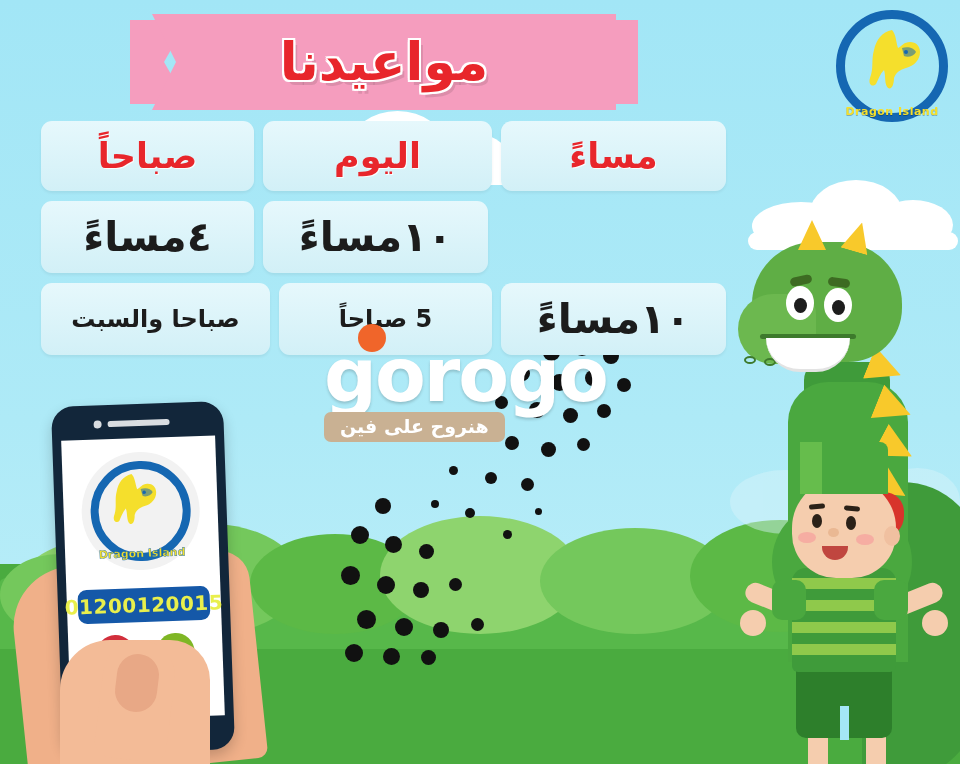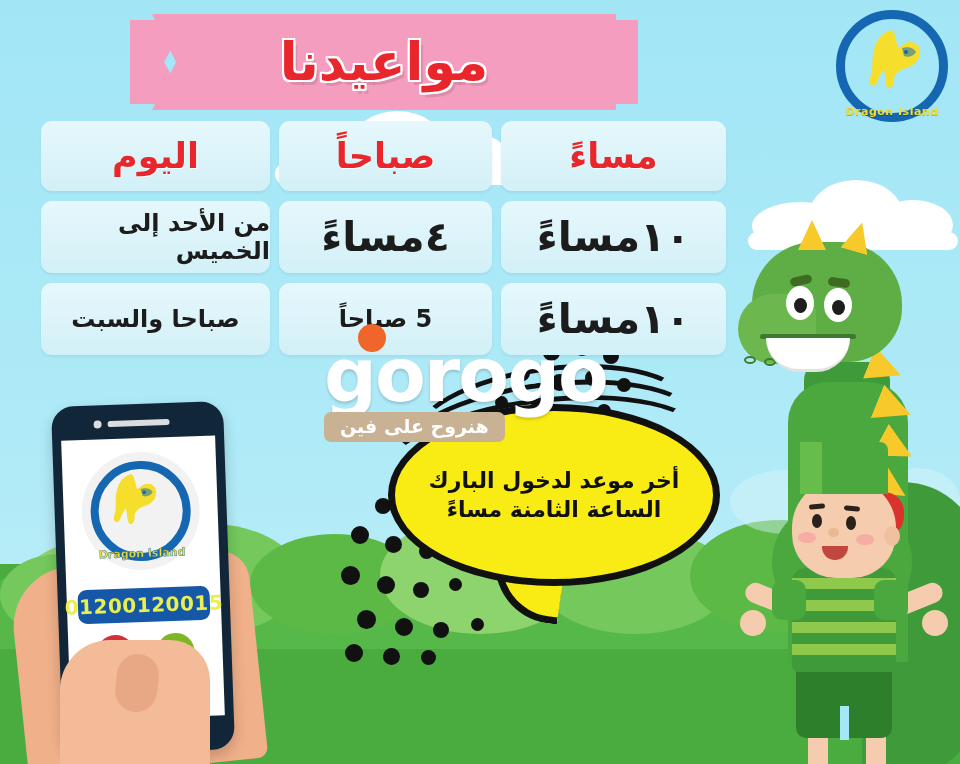--- a/index.html
+++ b/index.html
@@ -406,35 +406,32 @@
                C62 20 58 16 52 16 C46 16 44 20 40 22 C38 16 38 8 34 4 Z" fill="#f5df2c"></path>
       <path d="M44 22 C50 20 56 22 58 26 C56 30 50 32 46 30 Z" fill="#1567b2" opacity=".55"></path>
       <circle cx="48" cy="26" r="2" fill="#1567b2"></circle>
     </svg>
     <div class="logo-txt">Dragon Island</div>
   </div>
 
   <div class="table">
 
     <div class="trow head">
+      <div class="cell c-am">
+        <span>صباحاً</span>
+      </div>
       <div class="cell c-day">
         <span>اليوم</span>
       </div>
-      <div class="cell c-am">
-        <span>صباحاً</span>
-      </div>
       <div class="cell c-pm">
         <span>مساءً</span>
       </div>
     </div>
 
     <div class="trow body">
-      <div class="cell c-day small">
-        <span>من الأحد إلى الخميس</span>
-      </div>
       <div class="cell c-am">
         <span>٤مساءً</span>
       </div>
       <div class="cell c-pm">
         <span>١٠مساءً</span>
       </div>
     </div>
 
     <div class="trow body">
       <div class="cell c-day small">
@@ -443,31 +440,20 @@
       <div class="cell c-am small">
         <span>5 صباحاً</span>
       </div>
       <div class="cell c-pm">
         <span>١٠مساءً</span>
       </div>
     </div>
 
   </div>
 
-  <div class="bubble-wrap">
-    <div class="speedline" id="sl1"></div>
-    <div class="speedline" id="sl2"></div>
-    <div class="speedline" id="sl3"></div>
-    <div class="bubble-tail"></div>
-    <div class="bubble">
-      <div class="line">أخر موعد لدخول البارك</div>
-      <div class="line">الساعة الثامنة مساءً</div>
-    </div>
-    <div class="bubble-tail-mask"></div>
-  </div>
 
   <div class="wm">
     <div class="dot"></div>
     <div class="gorogo">gorogo</div>
     <div class="tag">هنروح على فين</div>
   </div>
 
   <div class="hand"></div>
   <div class="phone">
     <div class="phone-cam"></div>

